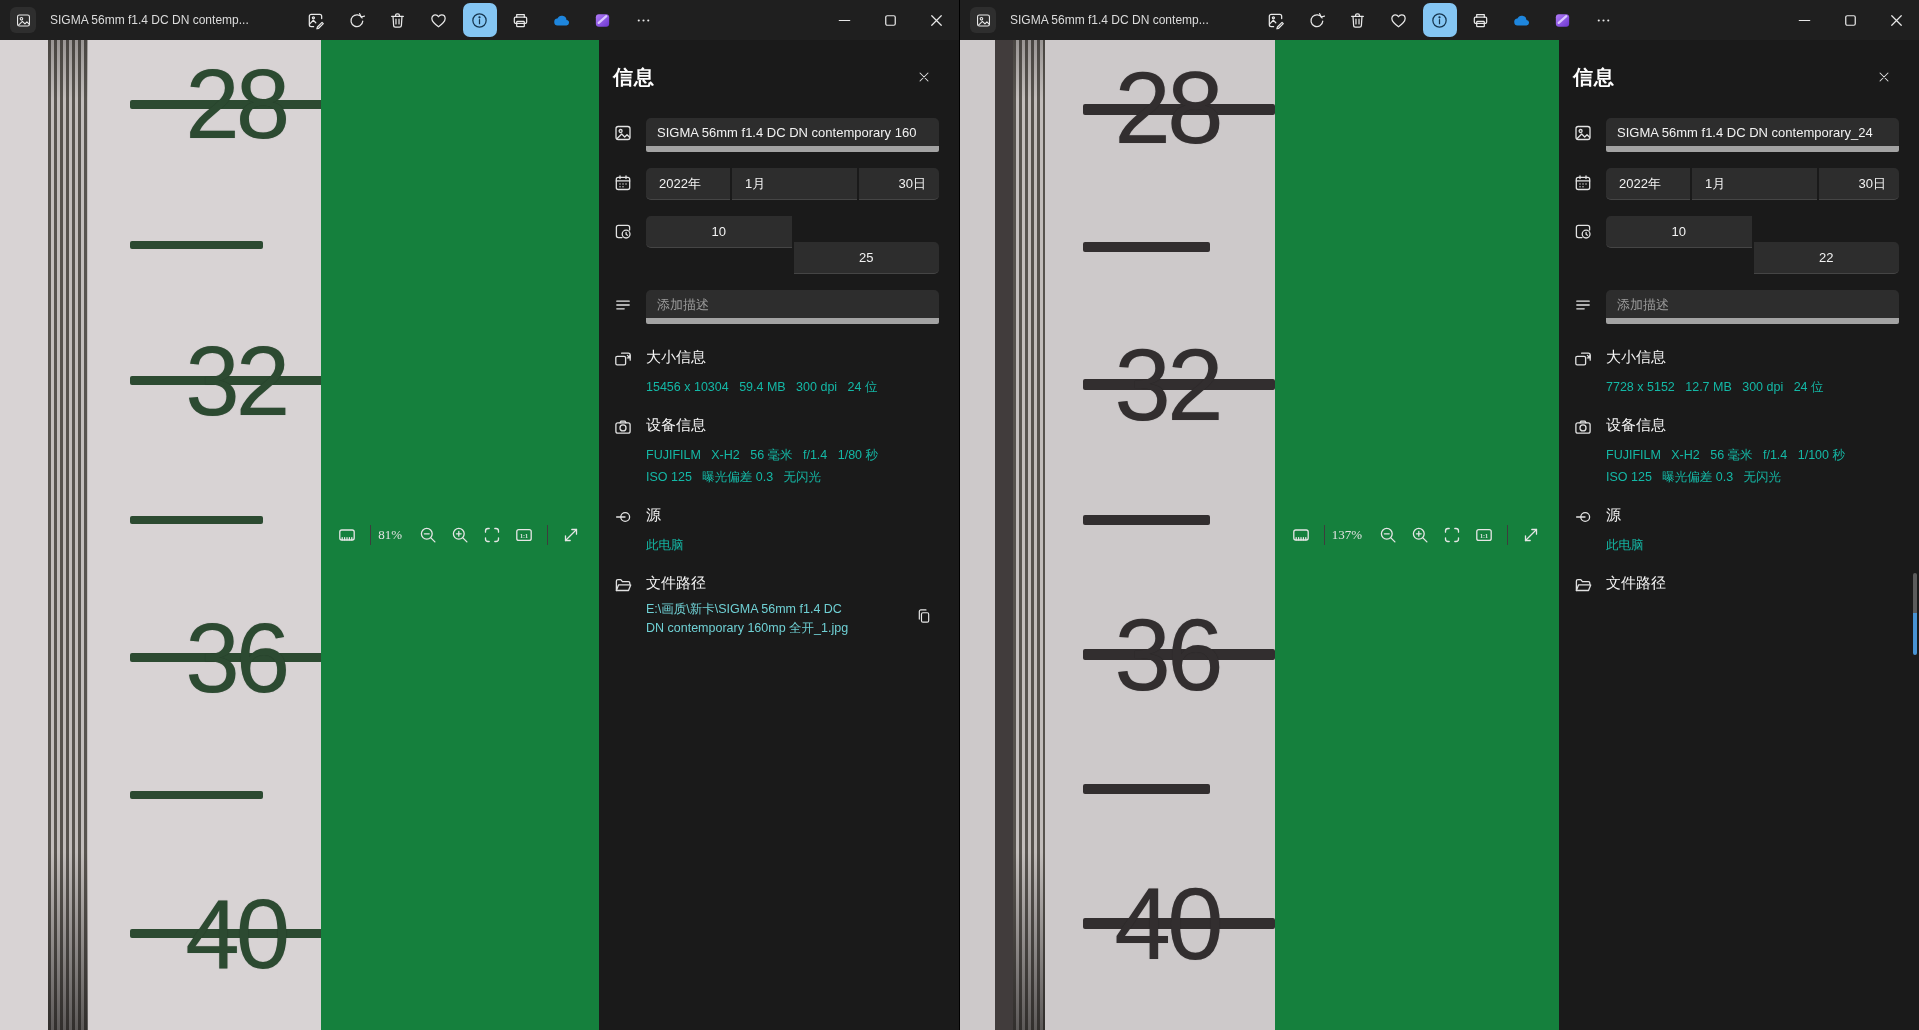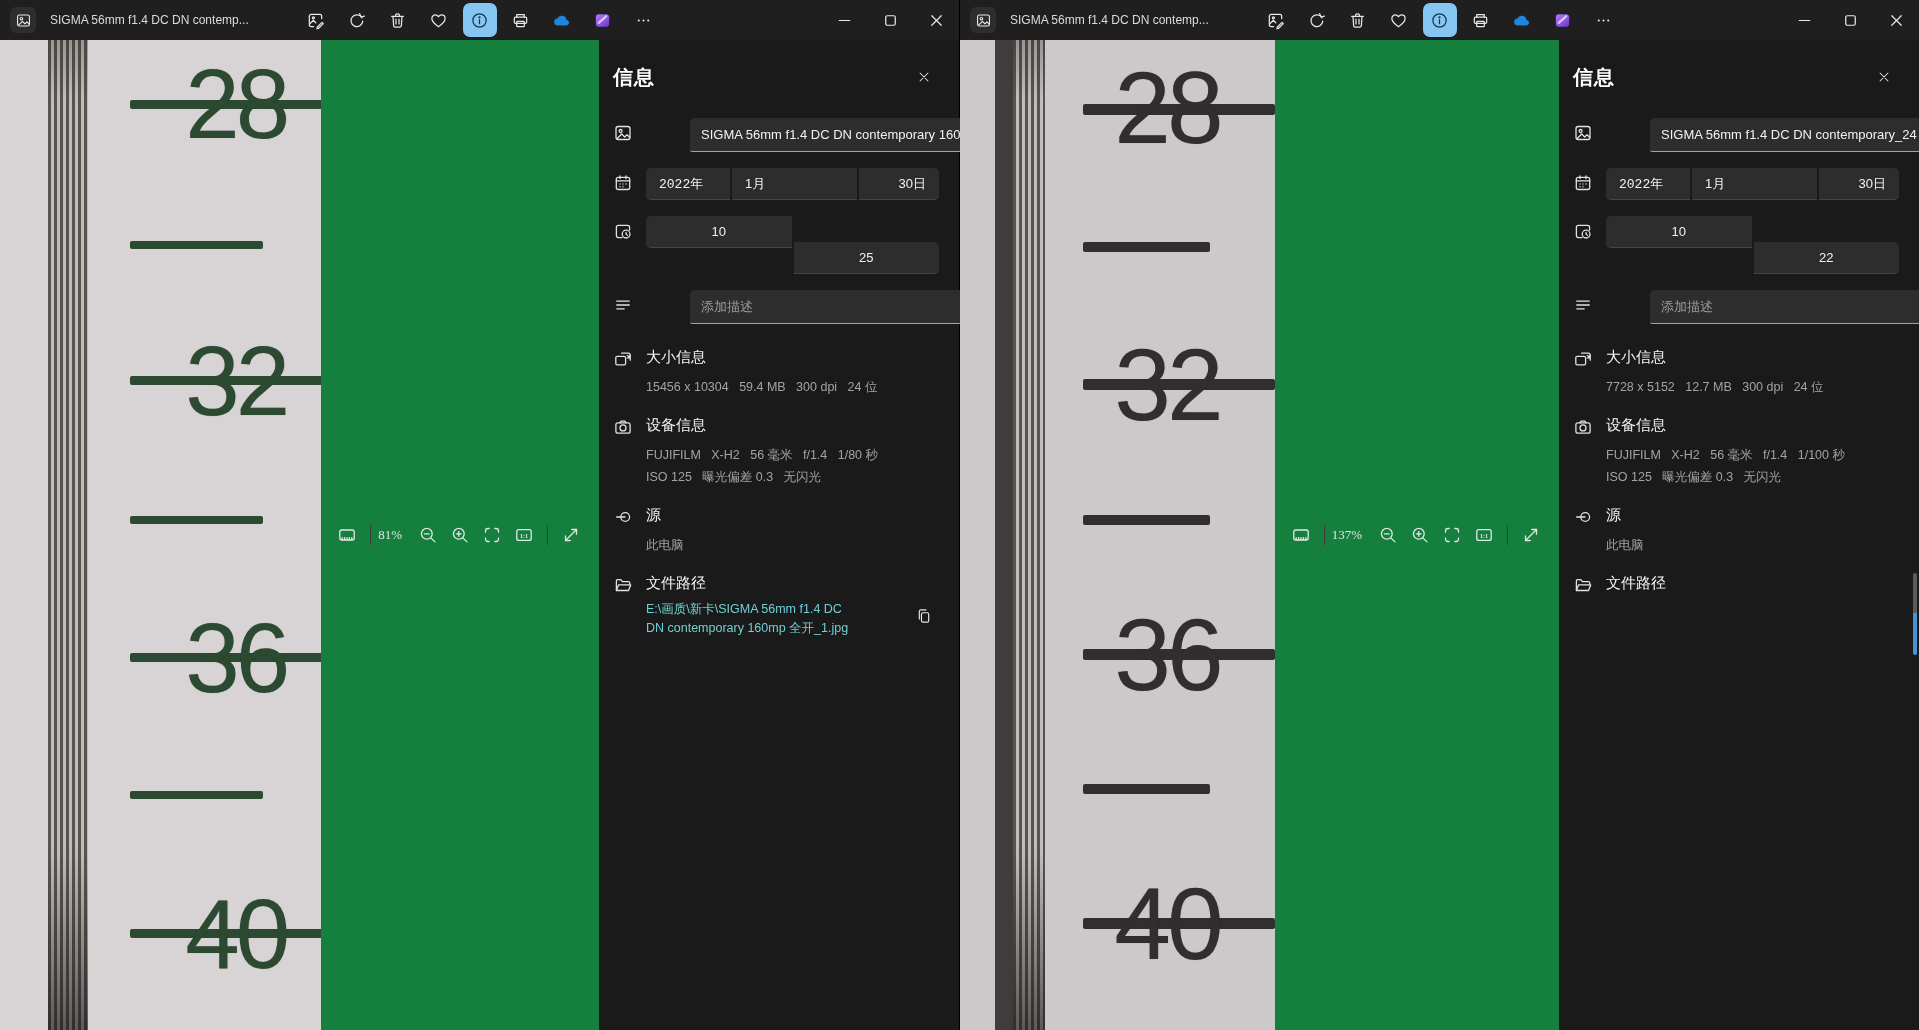--- a/index.html
+++ b/index.html
@@ -52,34 +52,34 @@
   .panel { width:360px; background:#1a1a1a; padding:0 20px 0 14px; position:relative; flex:0 0 360px; }
   .panel-header { display:flex; align-items:center; margin-top:22px;gap:44px; }
   .panel-title { font-size:20px; font-weight:700; color:#fff; letter-spacing:1px; }
   .panel-close { margin-left:auto; width:30px; height:30px; display:flex; align-items:center; justify-content:center; color:#e3e3e3; }
   .panel-close svg { width:16px; height:16px; }
   .prow { display:flex; margin-top:16px; }
   .prow.first { margin-top:26px; }
   .prow-icon { flex:0 0 22px; margin-right:11px; color:#e2e2e2; padding-top:5px; }
   .prow-icon svg { width:20px; height:20px; }
   .prow-content { flex:1; min-width:0; }
-  .field-input { width:100%; height:34px; background:#2d2d2d; border:none; border-bottom:1px solid #a3a3a3;
-    border-radius:5px 5px 2px 2px; color:#f2f2f2; font-size:13px; padding:0 11px; font-family:inherit; outline:none;margin-left:44px; }
+  .field-input { width:100%; height:34px; background:#2d2d2d; border:none; border-bottom:6px solid #a3a3a3;
+    border-radius:5px 5px 2px 2px; color:#f2f2f2; font-size:13px; padding:0 11px; font-family:inherit; outline:none; }
   .field-input::placeholder { color:#9c9c9c; }
   .seg-row { display:flex; gap:2px; }
   .seg { background:#2d2d2d; border-bottom:1px solid #454545; height:32px; display:flex; align-items:center;
     font-size:13px; color:#f2f2f2; padding:0 13px; }
-  .seg-year { width:84px; border-radius:5px 0 0 5px;font-family:Liberation Mono, monospace; }
+  .seg-year { width:84px; border-radius:5px 0 0 5px; }
   .seg-month { flex:1; }
   .seg-day { width:80px; justify-content:flex-end; border-radius:0 5px 5px 0; }
   .seg-time { flex:1; justify-content:center; padding:0; }
   .seg-time.l { border-radius:5px 0 0 5px; }
   .seg-time.r { border-radius:0 5px 5px 0;margin-top:26px; }
   .sec-title { font-size:15px; color:#f5f5f5; padding-top:4px; }
-  .sec-val { font-size:12.5px; color:#a3a3a3; margin-top:9px; line-height:22px; white-space:pre-wrap; }
+  .sec-val { font-size:12.5px; color:#14b8a6; margin-top:9px; line-height:22px; white-space:pre-wrap; }
   .path-wrap { display:flex; align-items:center; }
   .path-link { font-size:12.5px; color:var(--link,#6fd0d4); line-height:19px; max-width:208px; word-break:break-word; margin-top:7px; }
   .copy-btn { margin-left:auto; color:#e8e8e8; width:30px; height:30px; display:flex; align-items:center; justify-content:center; }
   .copy-btn svg { width:18px; height:18px; }
   .scrollbar-track { position:absolute; right:2px; top:533px; width:4px; }
   .scroll-gray { width:4px; height:40px; background:#5c5c5c; border-radius:2px 2px 0 0; }
   .scroll-thumb { width:4px; height:42px; background:var(--scroll-thumb,#4893d4); border-radius:0 0 2px 2px; }
 
   svg.ic { fill:none; stroke:currentColor; stroke-width:1.3; stroke-linecap:round; stroke-linejoin:round; }
   .hidden-defs { position:absolute; width:0; height:0; overflow:hidden; }

